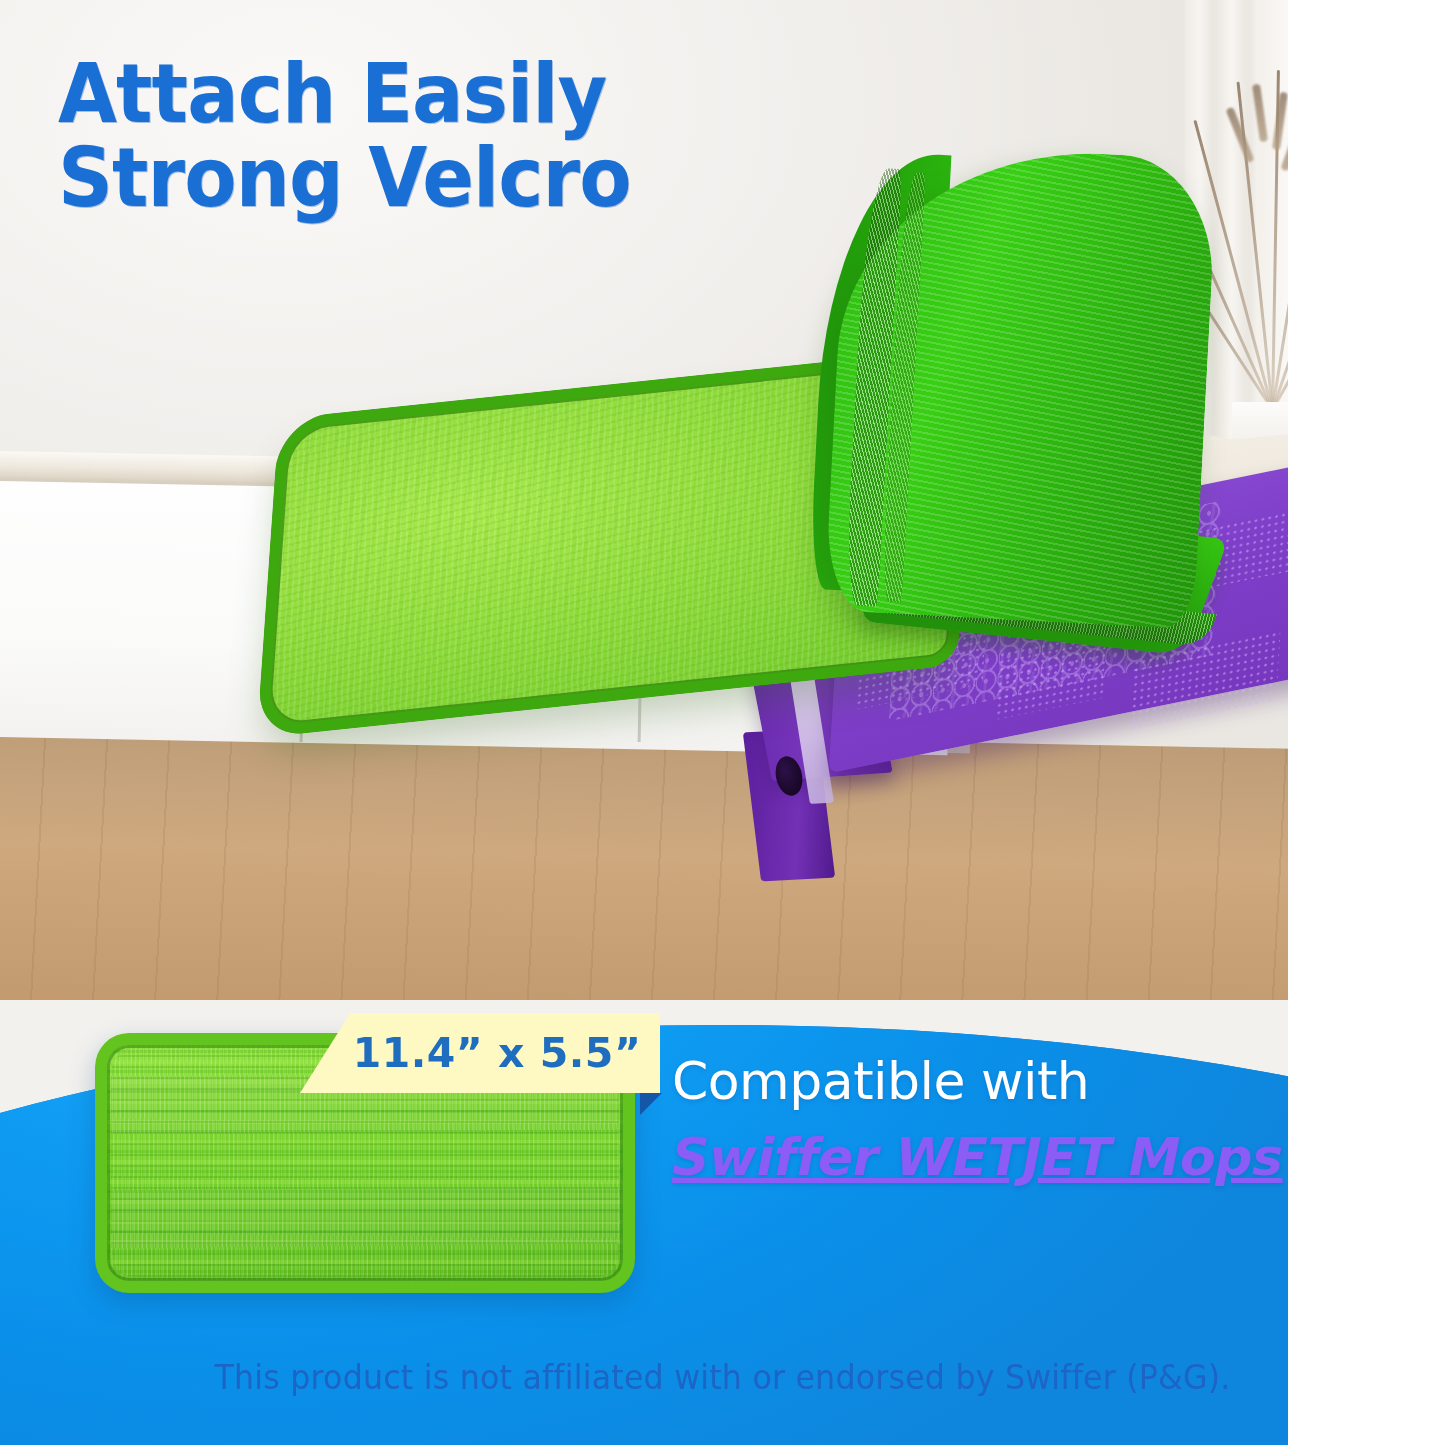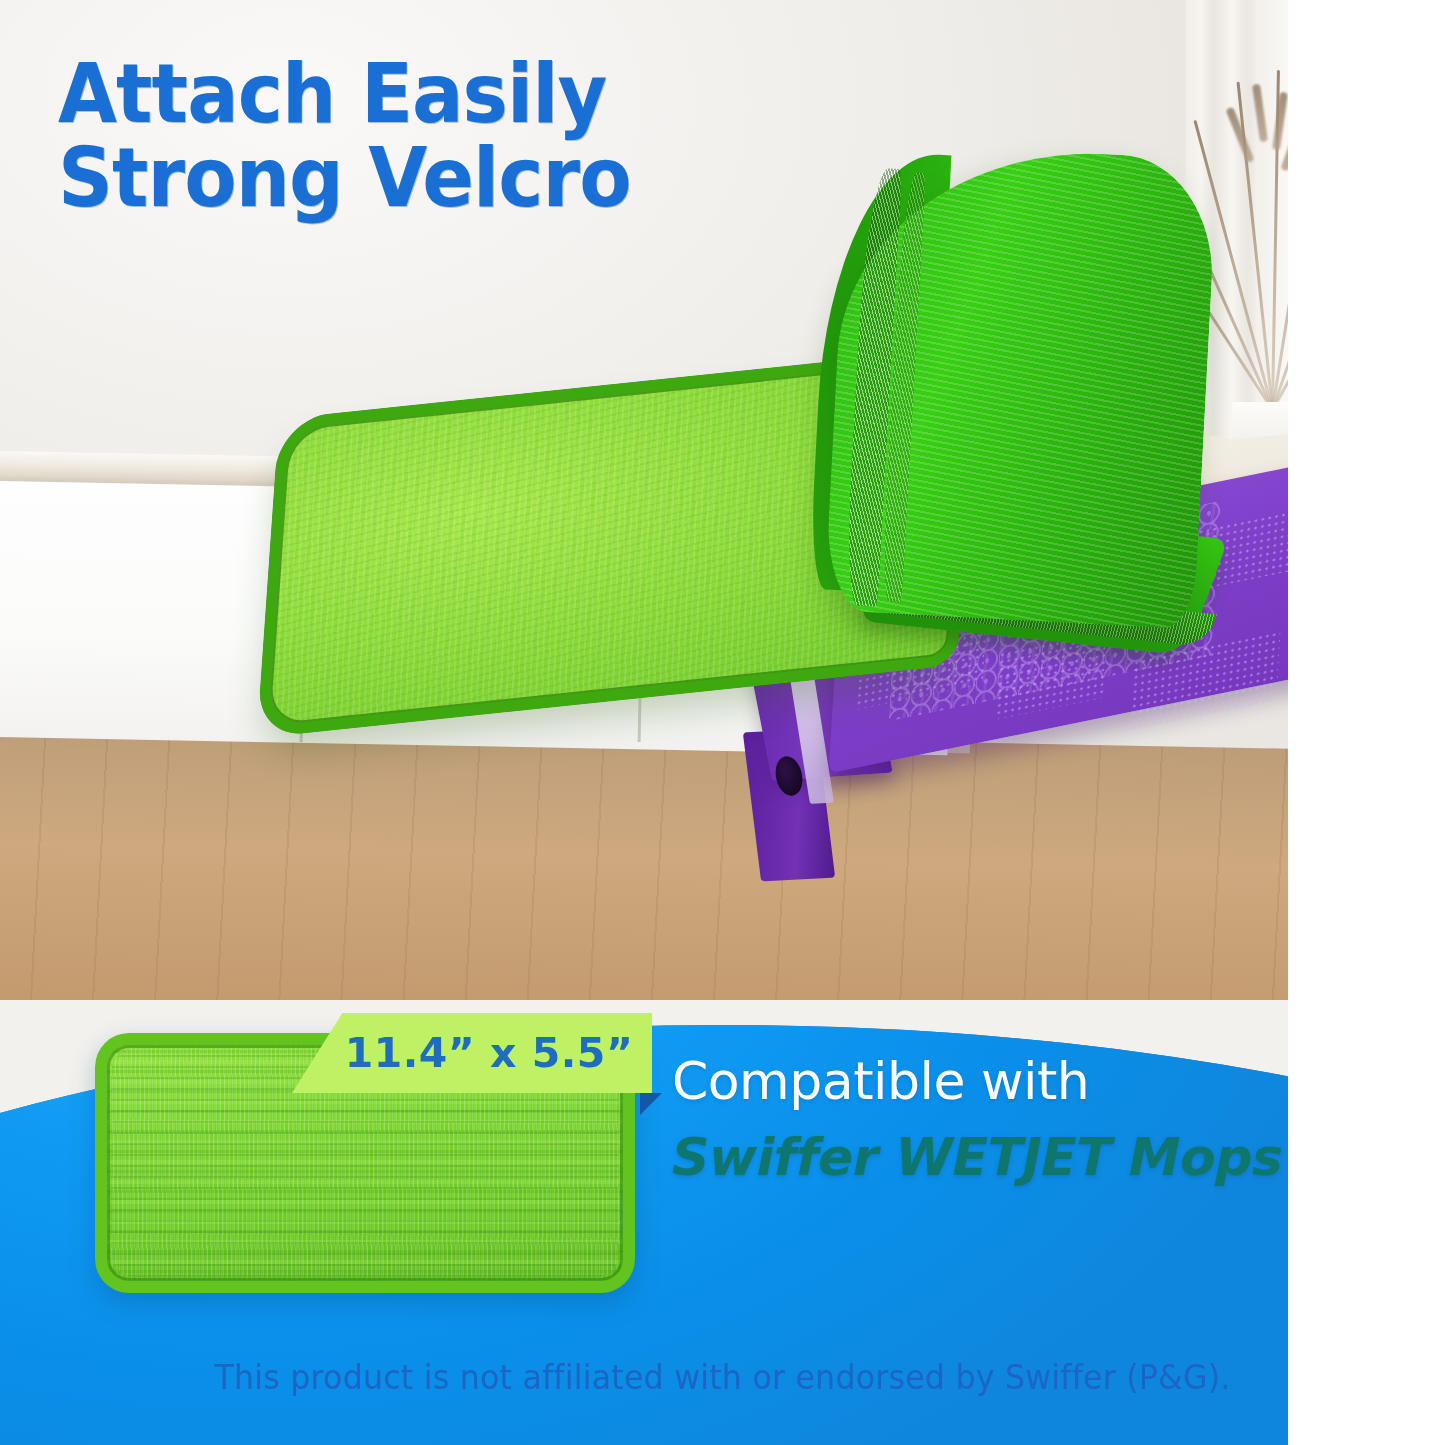--- a/index.html
+++ b/index.html
@@ -296,23 +296,23 @@
     line-height:1.02;
     letter-spacing:-1px;
     transform: scaleX(.93);
     transform-origin:left top;
     white-space:pre-line;
     text-shadow: 1px 1px 0 rgba(20,90,190,.35);
   }
 
   
   #dim-badge {
-    position:absolute; left:292px; top:1013px;
+    position:absolute; left:300px; top:1013px;
     width:360px; height:80px;
-    background:#bef264;
+    background:#fef9c3;
     -webkit-clip-path: polygon(14% 0, 100% 0, 100% 100%, 0 100%);
     clip-path: polygon(14% 0, 100% 0, 100% 100%, 0 100%);
     display:flex; align-items:center; justify-content:center;
     box-shadow: 0 3px 8px rgba(10,60,120,.18);
   }
   #dim-badge span {
     color:#1f6dbf;
     font-family:"DejaVu Sans", sans-serif;
     font-weight:700;
     font-size:41px;
@@ -369,22 +369,23 @@
   }
   #compat .l2, #compat .l3 {
     display:block;
     font-size:52px;
     font-weight:700;
     font-style:italic;
     letter-spacing:-.5px;
     margin-top:8px;
   }
   #compat .hl {
-    color:#0f766e;
+    color:#8b5cf6;
     text-shadow:0 2px 4px rgba(10,70,140,.25);
+    text-decoration:underline;
   }
   #compat .wht {
     color:#0f766e;
     font-style:normal;
     font-weight:400;
     text-shadow:0 2px 4px rgba(10,70,140,.22);
   }
 
   #disclaimer {
     position:absolute; left:0; top:1358px; width:1445px;

